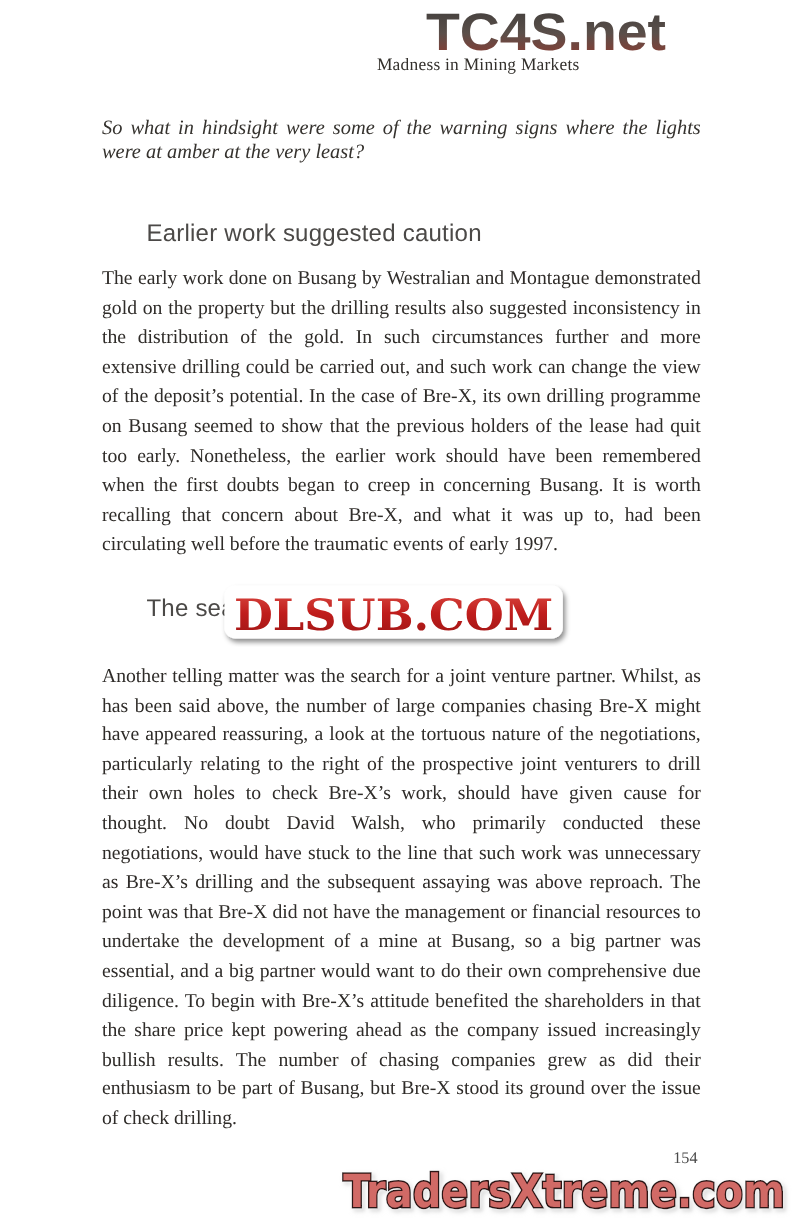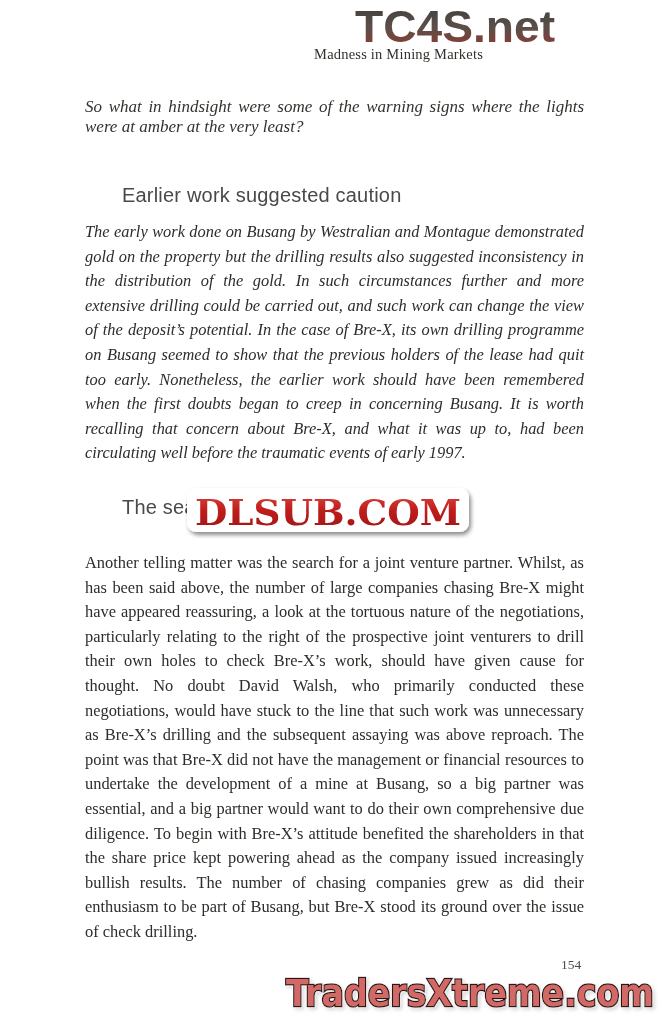--- a/index.html
+++ b/index.html
@@ -46,21 +46,21 @@
   }
   .heading-1 { top: 184px; }
   .heading-2 { top: 496px; }
   .body-para {
     position: absolute; left: 85px; width: 499px;
     font-family: "Liberation Serif", serif;
     font-size: 16.4px; line-height: 24.6px;
     color: #2f2c29;
     text-align: justify;
   }
-  .para-1 { top: 220px; font-style: italic; }
+  .para-1 { top: 220px; }
   .para-2 { top: 551px; }
   
   .dlsub-watermark {
     position: absolute; left: 183px; top: 481px;
     width: 294px; height: 58px;
   }
   
   .page-number {
     position: absolute; left: 561px; top: 957px;
     font-family: "Liberation Serif", serif;

